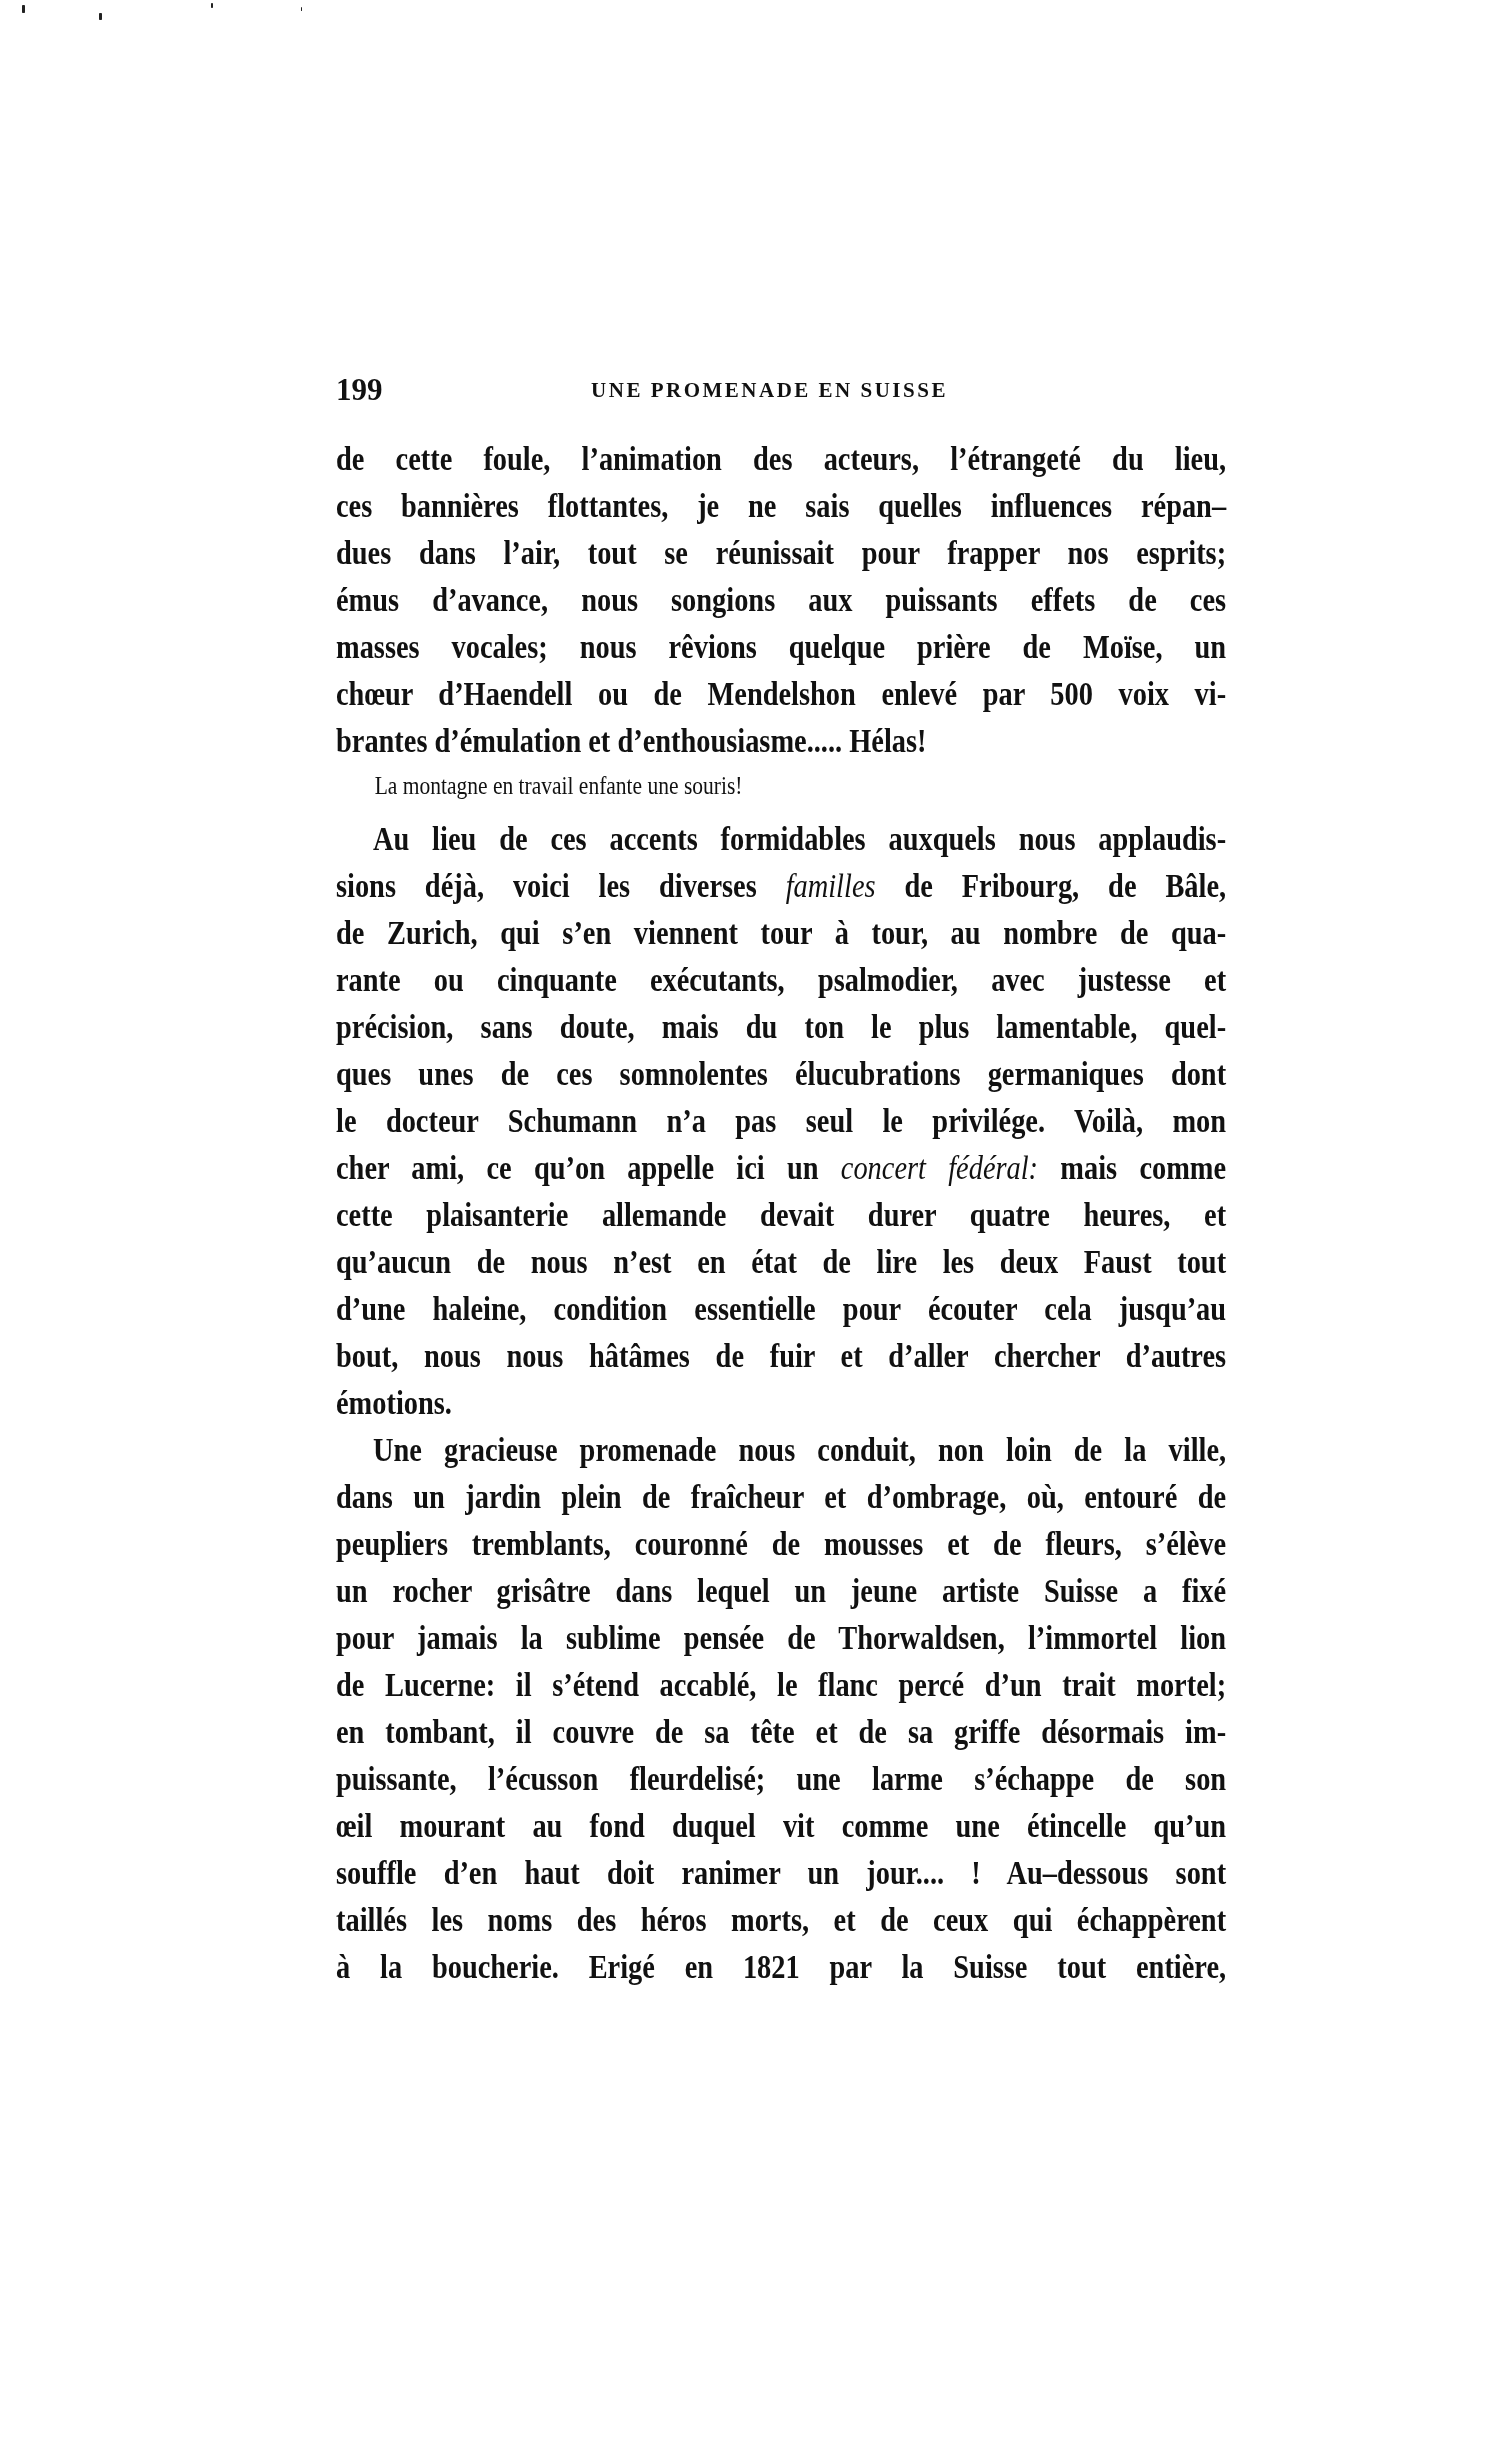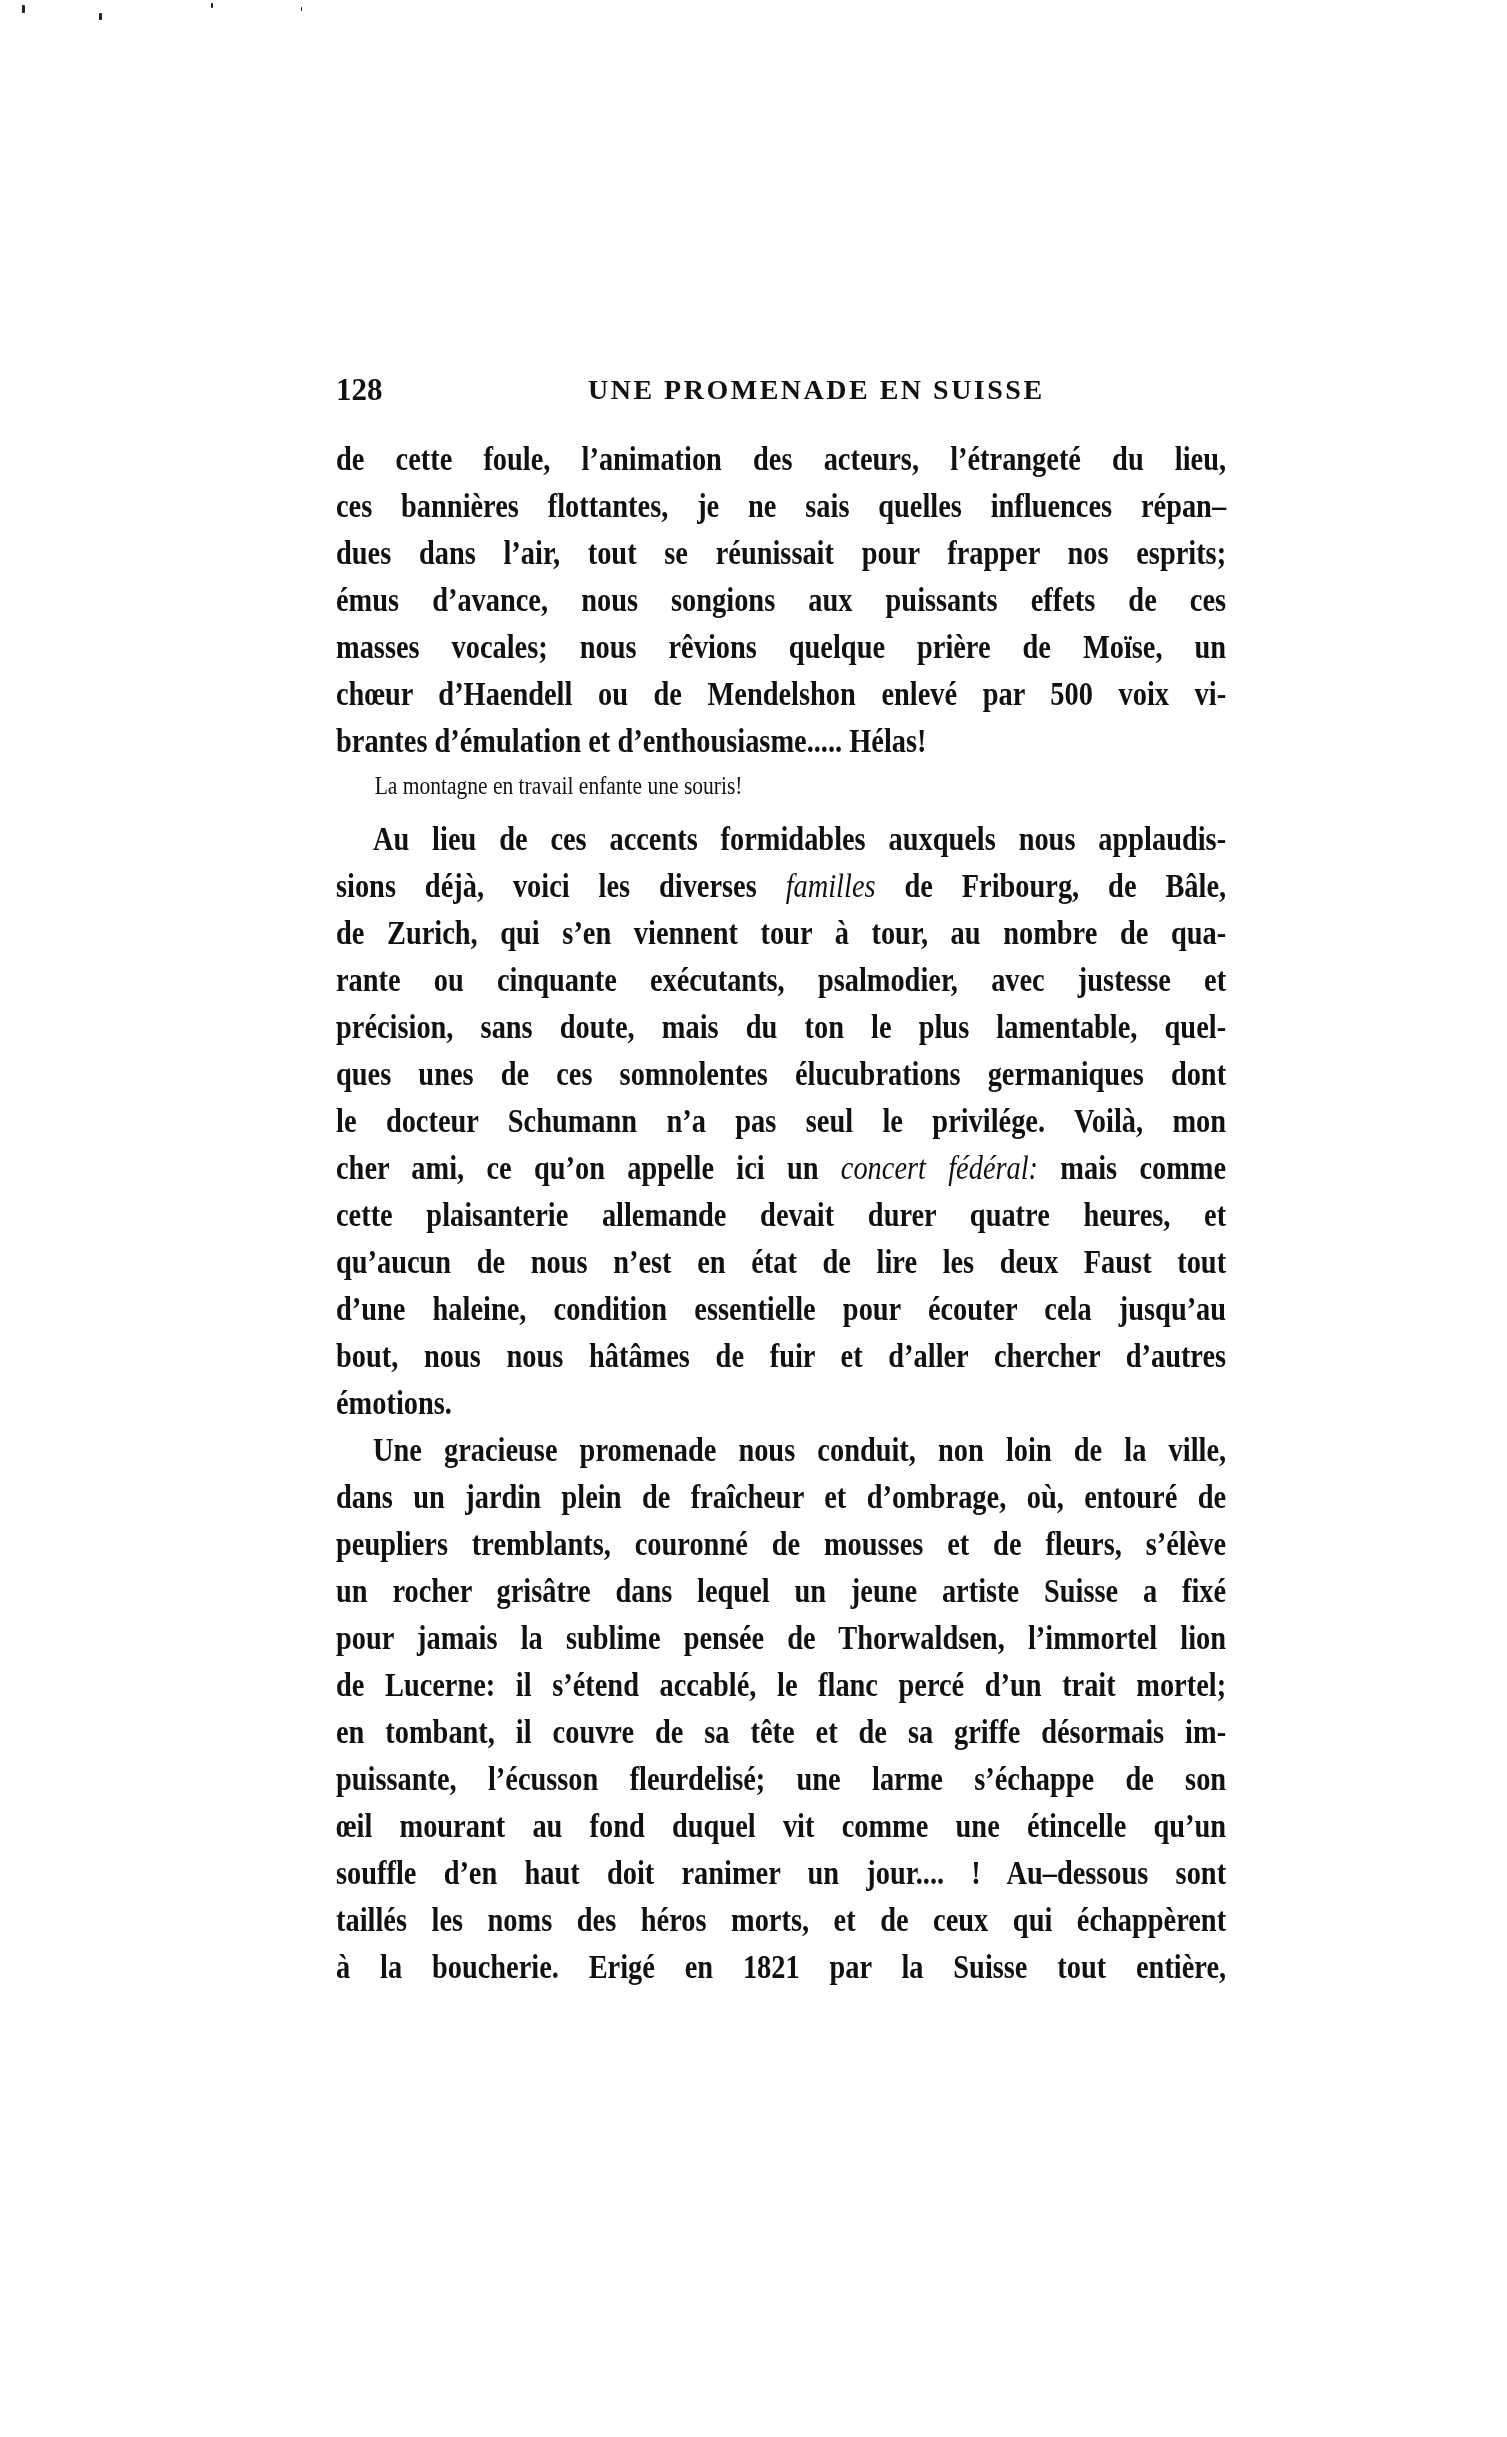--- a/index.html
+++ b/index.html
@@ -38,21 +38,21 @@
       line-height: 33px;
       font-weight: bold;
       letter-spacing: 0px;
     }
     .running-title {
       position: absolute;
       left: 252px;
       width: 363px;
       top: 1.6px;
       text-align: center;
-      font-size: 28px;
+      font-size: 21px;
       line-height: 30px;
       font-weight: bold;
       letter-spacing: 2.5px;
       white-space: nowrap;
     }
     .body-text {
       position: absolute;
       left: 336px;
       top: 436px;
       width: 890px;
@@ -103,21 +103,21 @@
 <body>
 
 <div class="page">
 
   <div class="noise" style="left:22px;top:5px;width:2.5px;height:8.2px;"></div>
   <div class="noise" style="left:99px;top:13px;width:2.5px;height:7.4px;"></div>
   <div class="noise" style="left:211px;top:2.5px;width:1.6px;height:5px;"></div>
   <div class="noise" style="left:301px;top:7.4px;width:0.8px;height:3.3px;"></div>
 
   <header class="running-head">
-    <span class="page-number">128</span>
+    <span class="page-number">199</span>
     <span class="running-title">UNE PROMENADE EN SUISSE</span>
   </header>
 
   <main class="body-text" id="body-text">
       <div class="line"><span>de cette foule, l’animation des acteurs, l’étrangeté du lieu,</span></div>
       <div class="line"><span>ces bannières flottantes, je ne sais quelles influences répan–</span></div>
       <div class="line"><span>dues dans l’air, tout se réunissait pour frapper nos esprits;</span></div>
       <div class="line"><span>émus d’avance, nous songions aux puissants effets de ces</span></div>
       <div class="line"><span>masses vocales; nous rêvions quelque prière de Moïse, un</span></div>
       <div class="line"><span>chœur d’Haendell ou de Mendelshon enlevé par 500 voix vi-</span></div>

